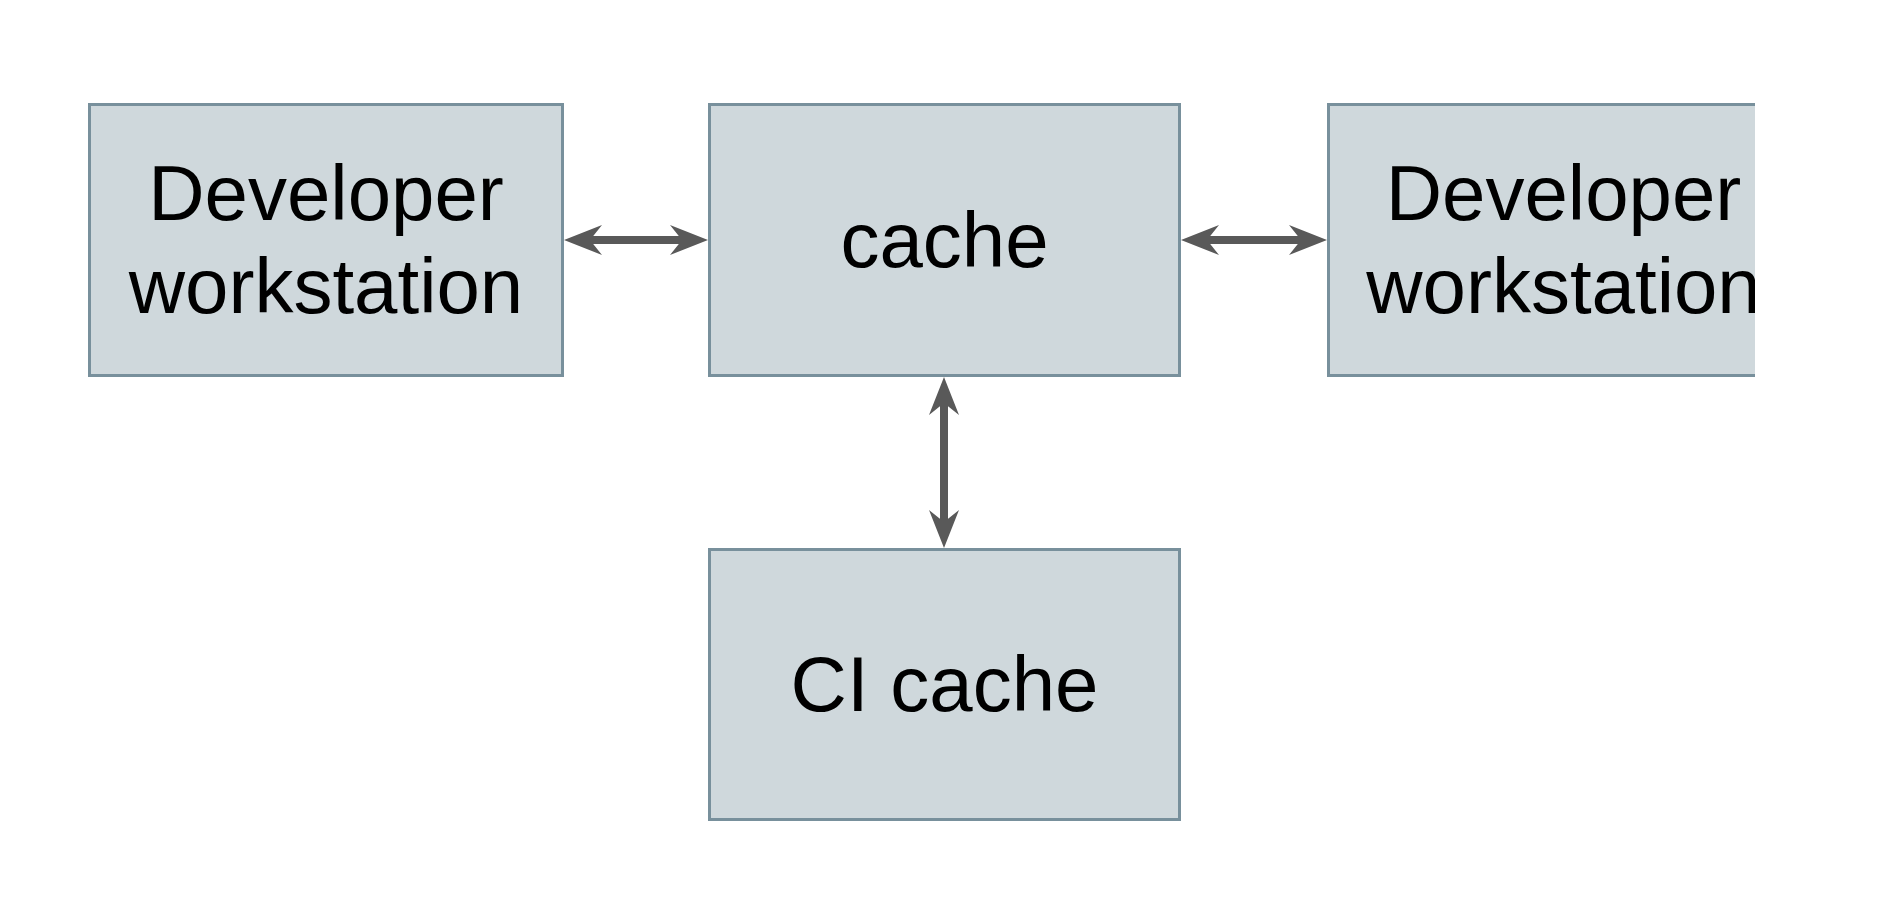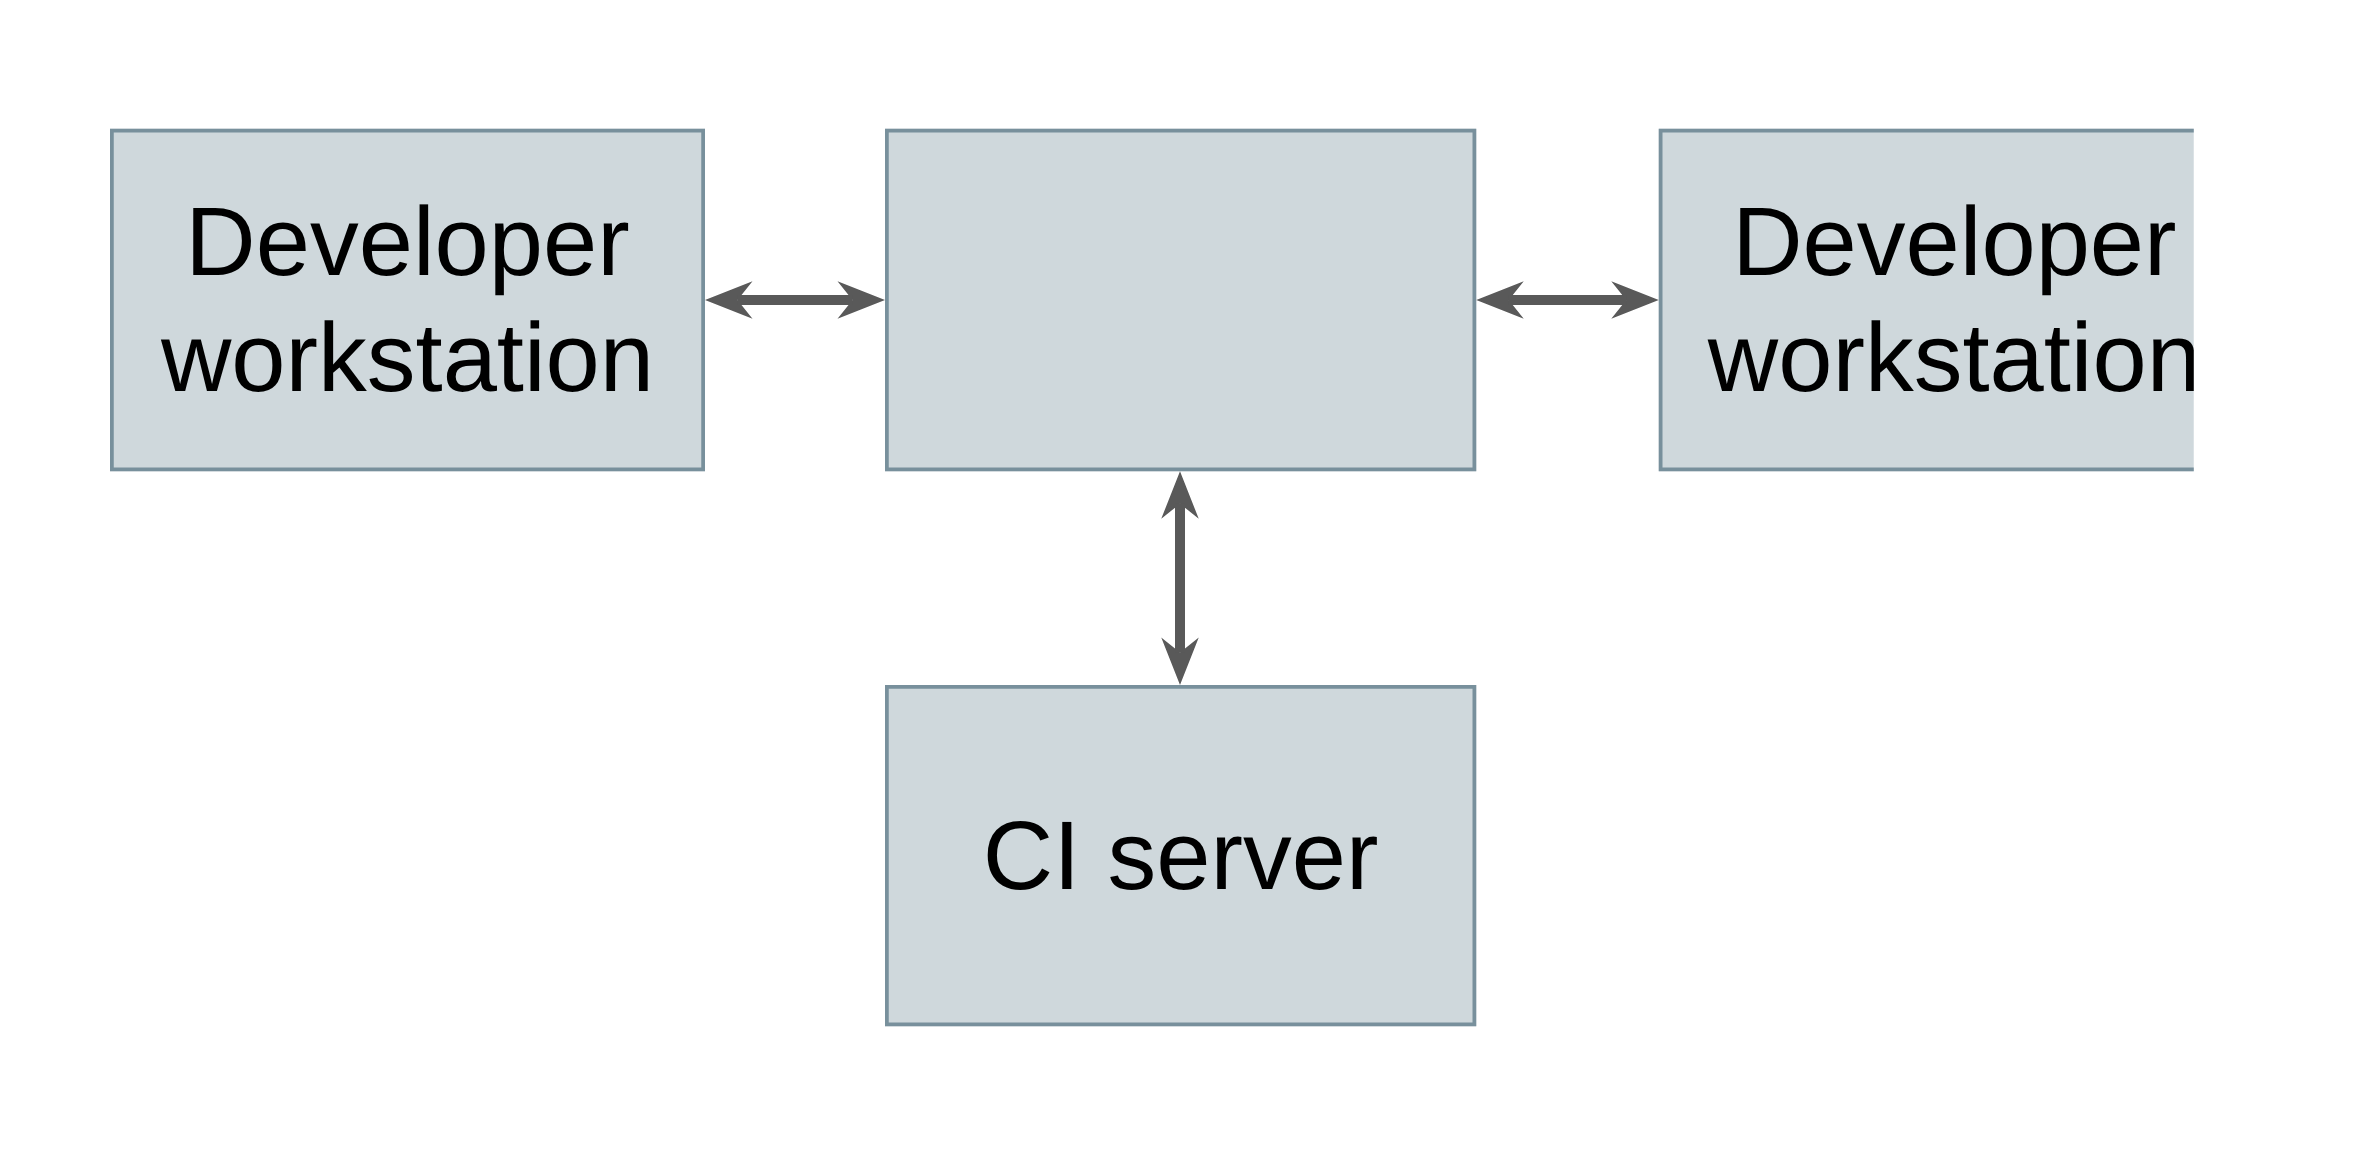--- a/index.html
+++ b/index.html
@@ -54,33 +54,34 @@
 
   <div class="node" id="node-dev-left">
     <div class="node-label">
       <span>Developer</span>
       <span>workstation</span>
     </div>
   </div>
 
   <div class="node" id="node-cache">
     <div class="node-label">
+      <span>cache</span>
     </div>
   </div>
 
   <div class="node" id="node-dev-right">
     <div class="node-label">
       <span>Developer</span>
       <span>workstation</span>
     </div>
   </div>
 
   <div class="node" id="node-ci">
     <div class="node-label">
-      <span>CI server</span>
+      <span>CI cache</span>
     </div>
   </div>
 
   <svg class="edge" id="edge-left" width="146" height="68" viewBox="0 0 146 68">
     <polygon points="1,34 39,19 27,34 39,49"></polygon>
     <polygon points="145,34 107,19 119,34 107,49"></polygon>
     <line x1="27" y1="34" x2="119" y2="34"></line>
   </svg>
 
   <svg class="edge" id="edge-right" width="148" height="68" viewBox="0 0 148 68">

